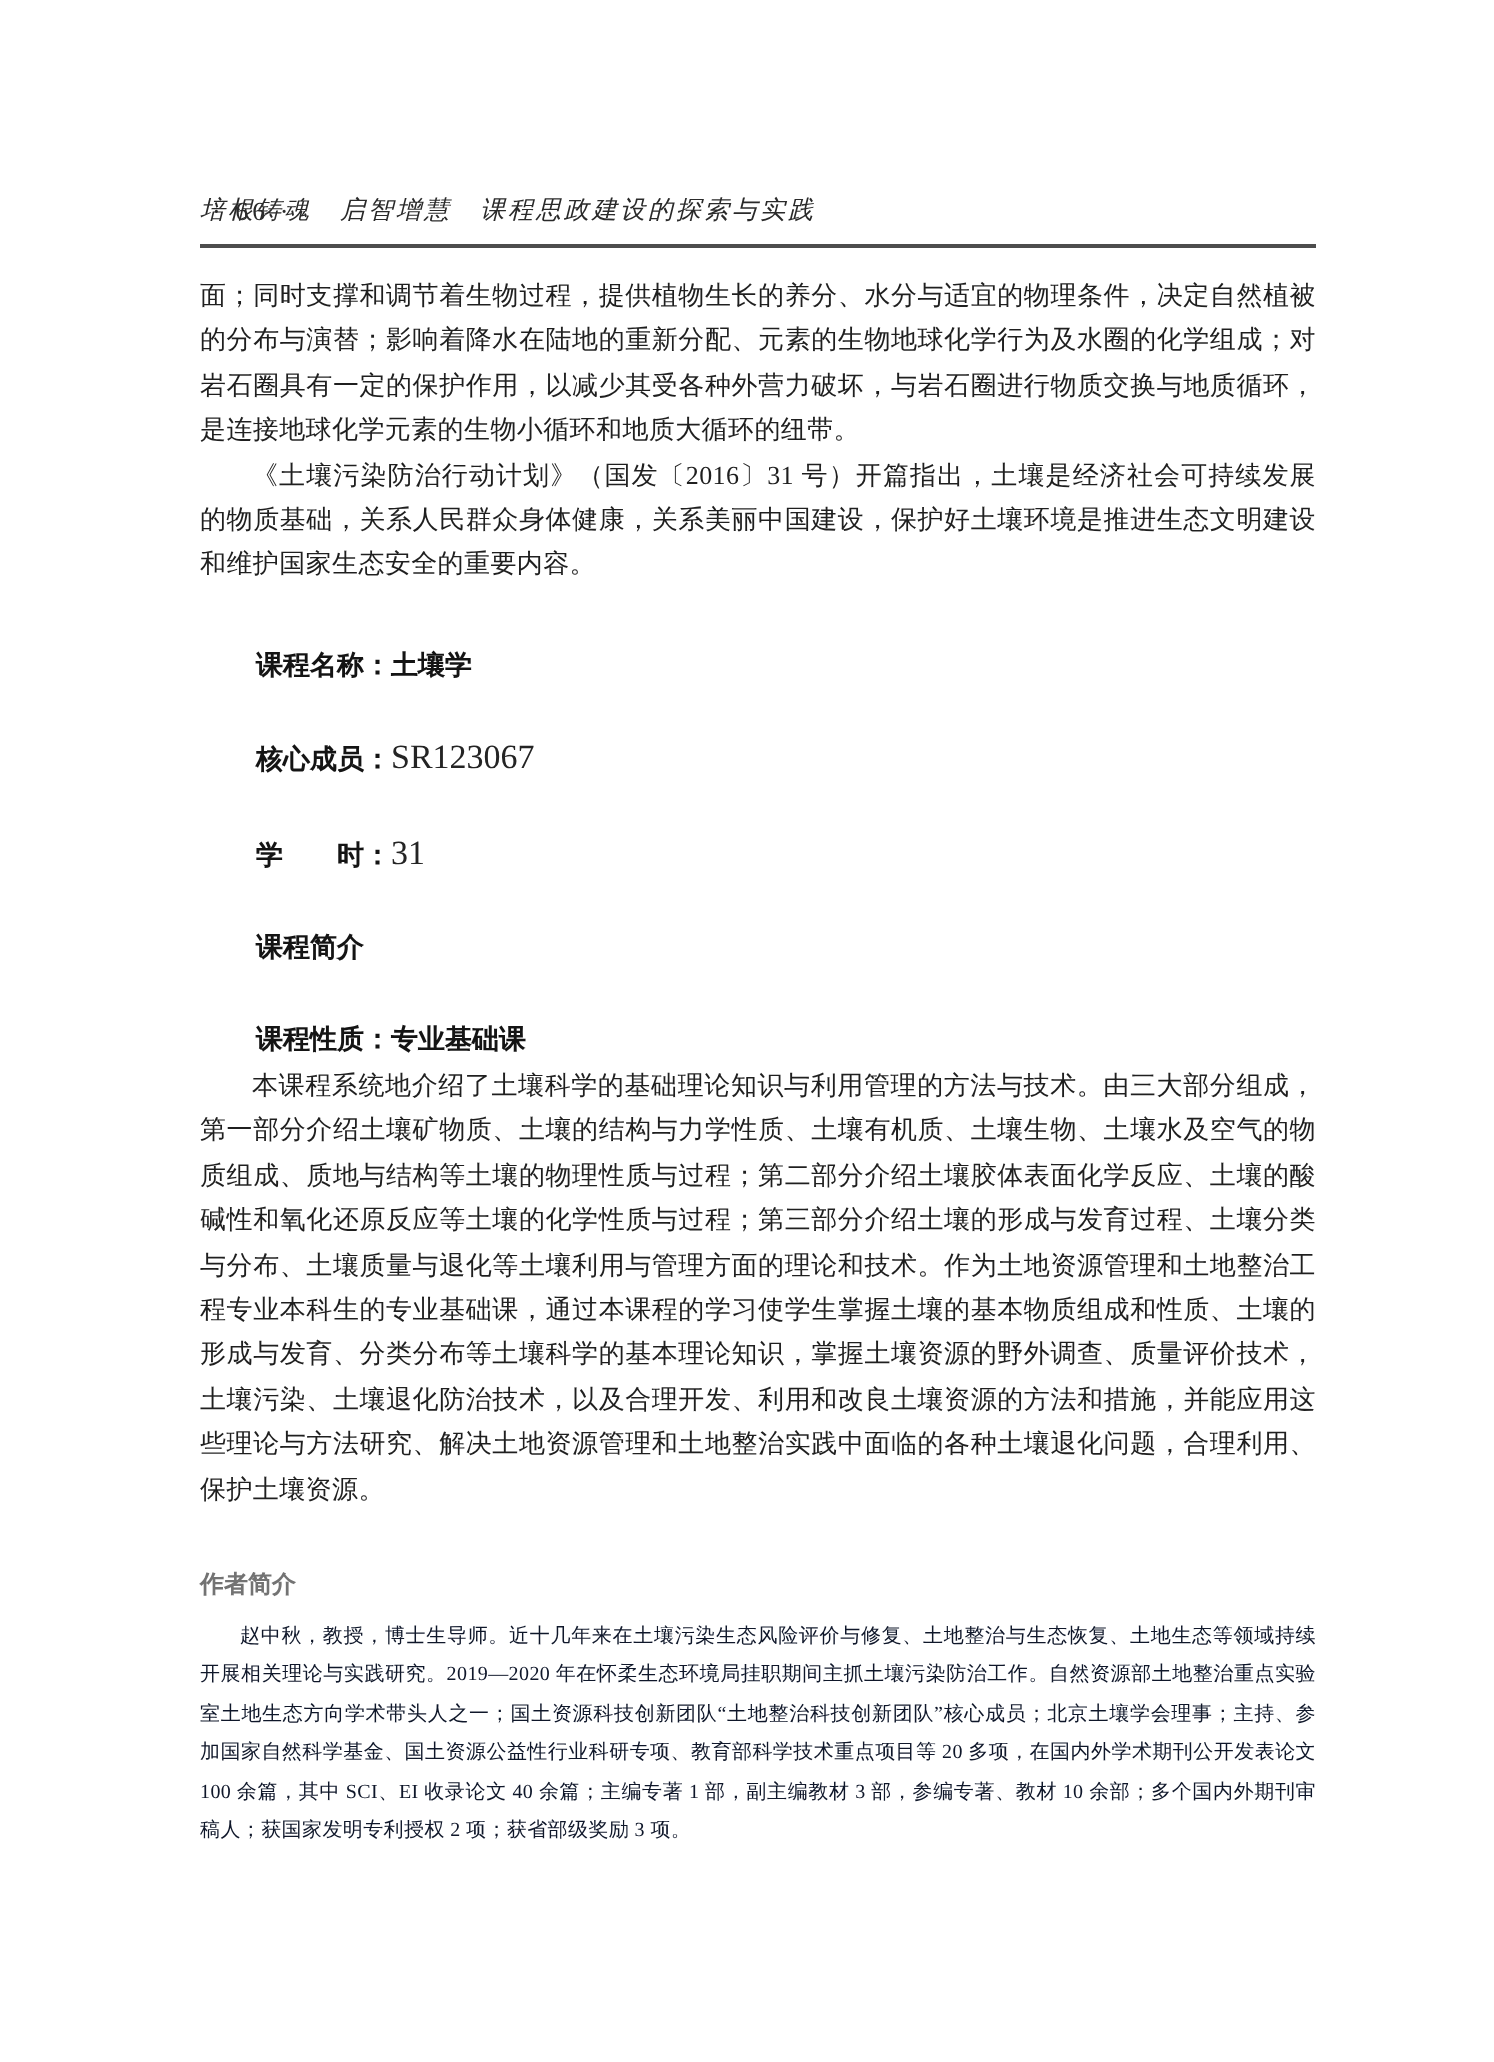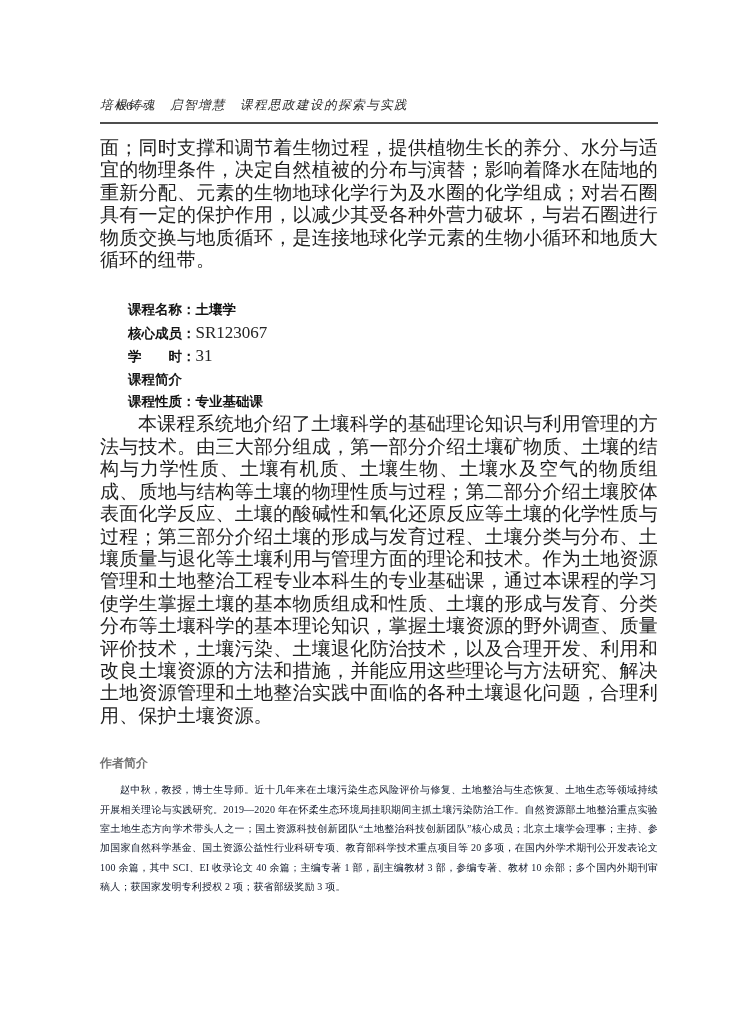--- a/index.html
+++ b/index.html
@@ -10,28 +10,28 @@
   .page{position:relative;width:671px;height:1031px;background:#fff;}
   .content{position:absolute;left:100px;top:0;width:558px;padding-top:97px;}
 
   .pagehead{position:relative;height:17px;font-size:13px;line-height:17px;}
   .pagenum{position:absolute;left:6px;top:0;letter-spacing:2px;color:#2a2a2a;}
   .running-title{display:block;text-align:left;font-style:italic;
     letter-spacing:1.5px;font-size:12.5px;color:#2a2a2a;}
   .head-rule{border:none;border-top:2px solid #4d4d4d;margin:8px 0 0 0;}
 
   .body-par{
-    margin:0;font-size:19px;line-height:22.4px;text-align:justify;
+    margin:0;font-size:13px;line-height:22.4px;text-align:justify;
     text-justify:inter-character;letter-spacing:0.2px;color:#1f1f1f;
   }
   .first-par{margin-top:13px;}
   .indent{text-indent:2em;}
 
   .course-block{margin-top:28px;padding-left:28px;}
-  .course-row{font-size:13.5px;line-height:22.4px;}
+  .course-row{font-size:13.5px;line-height:22.4px;margin-top:24px;}
   .hei{font-family:"Liberation Sans","DejaVu Sans",sans-serif;font-weight:700;color:#141414;}
   .num{font-family:"Liberation Serif","DejaVu Serif",serif;font-weight:400;font-size:17px;color:#242424;}
 
   .author-heading{
     margin:26px 0 0 0;font-family:"Liberation Sans","DejaVu Sans",sans-serif;
     font-weight:700;font-size:12px;line-height:20px;color:#737373;
   }
   .bio{
     margin:7px 0 0 0;font-size:10px;line-height:19.4px;text-align:justify;
     text-justify:inter-character;letter-spacing:0.2px;color:#0f172a;
@@ -44,20 +44,21 @@
   <div class="content">
 
     <div class="pagehead">
       <span class="pagenum">· 66 ·</span>
       <span class="running-title">培根铸魂　启智增慧　课程思政建设的探索与实践</span>
     </div>
     <hr class="head-rule">
 
     <p class="body-par first-par">面；同时支撑和调节着生物过程，提供植物生长的养分、水分与适宜的物理条件，决定自然植被的分布与演替；影响着降水在陆地的重新分配、元素的生物地球化学行为及水圈的化学组成；对岩石圈具有一定的保护作用，以减少其受各种外营力破坏，与岩石圈进行物质交换与地质循环，是连接地球化学元素的生物小循环和地质大循环的纽带。</p>
 
+    <p class="body-par indent">《土壤污染防治行动计划》（国发〔2016〕31 号）开篇指出，土壤是经济社会可持续发展的物质基础，关系人民群众身体健康，关系美丽中国建设，保护好土壤环境是推进生态文明建设和维护国家生态安全的重要内容。</p>
 
     <div class="course-block">
       <div class="course-row">
         <span class="hei">课程名称：</span><span class="hei">土壤学</span>
       </div>
       <div class="course-row">
         <span class="hei">核心成员：</span><span class="num">SR123067</span>
       </div>
       <div class="course-row">
         <span class="hei">学　　时：</span><span class="num">31</span>

